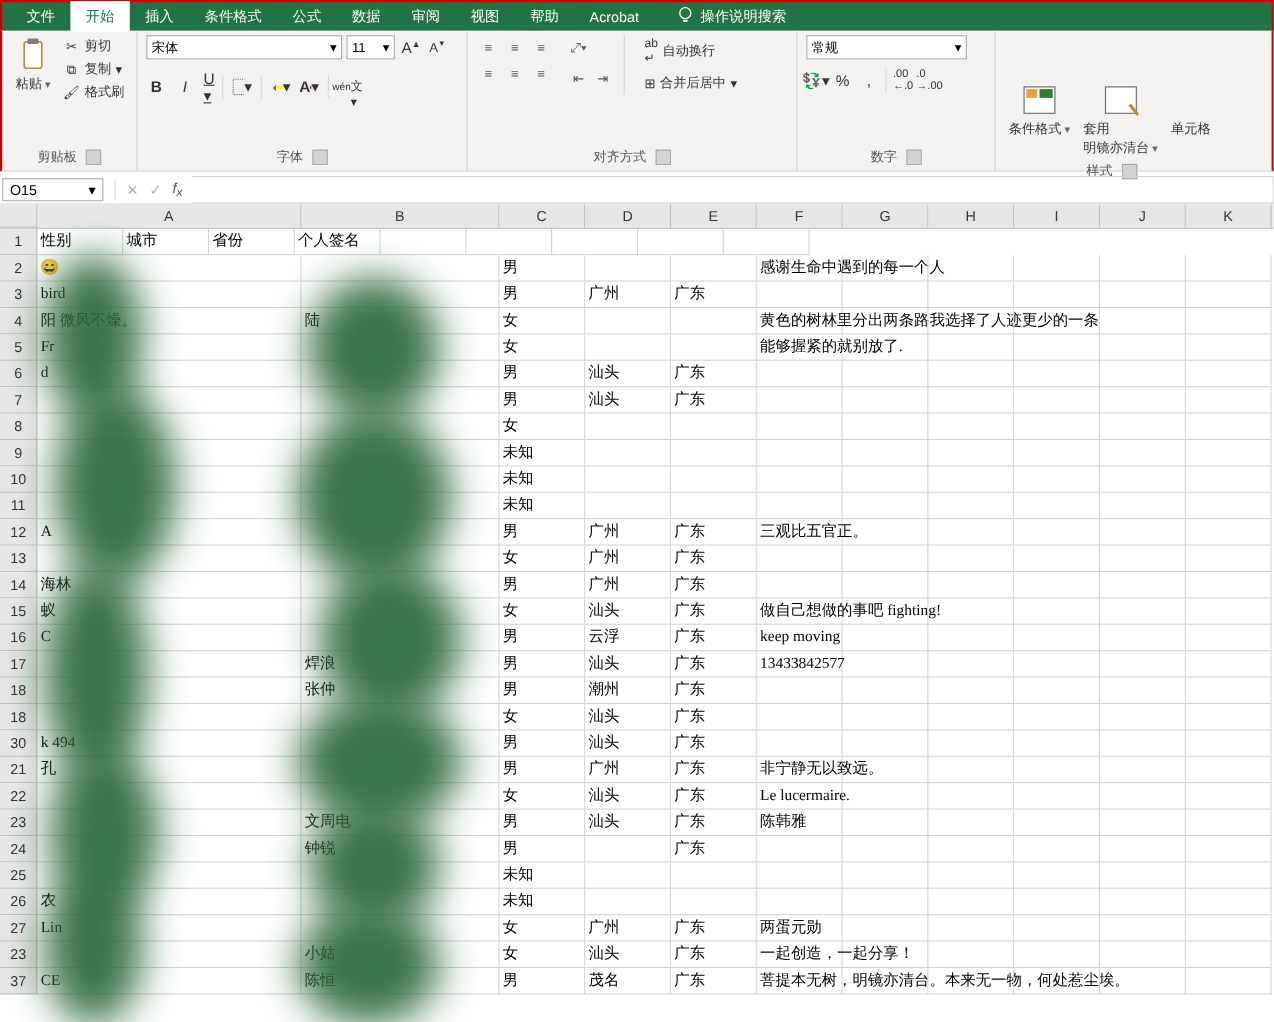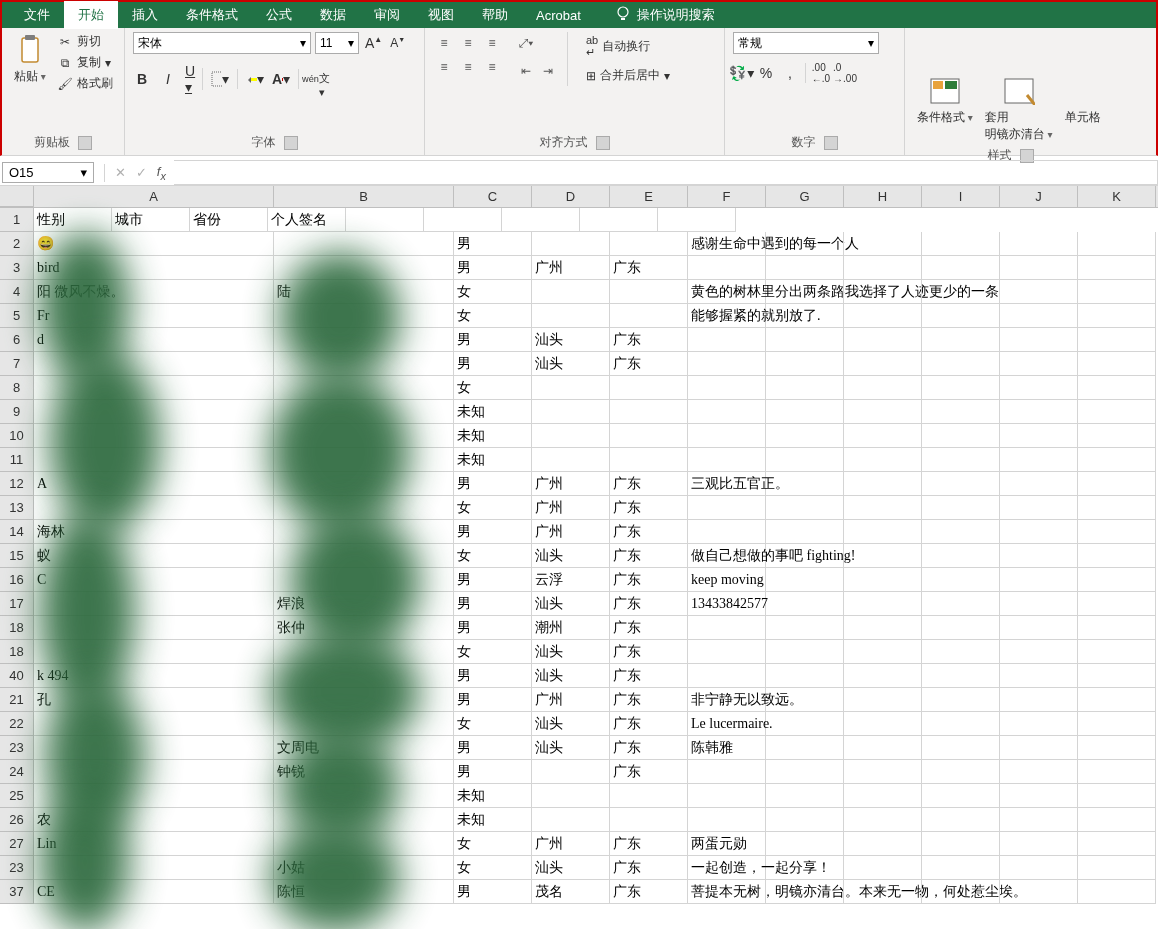--- a/index.html
+++ b/index.html
@@ -520,21 +520,21 @@
         <div class="cell" style="width: 78px;">汕头</div>
         <div class="cell" style="width: 78px;">广东</div>
         <div class="cell" style="width: 78px; overflow: visible;"></div>
         <div class="cell" style="width: 78px;"></div>
         <div class="cell" style="width: 78px;"></div>
         <div class="cell" style="width: 78px;"></div>
         <div class="cell" style="width: 78px;"></div>
         <div class="cell" style="width: 78px;"></div>
       </div>
       <div class="grid-row">
-        <div class="row-h">40</div>
+        <div class="row-h">30</div>
         <div class="cell" style="width: 240px;">k        494</div>
         <div class="cell" style="width: 180px;"></div>
         <div class="cell" style="width: 78px;">男</div>
         <div class="cell" style="width: 78px;">汕头</div>
         <div class="cell" style="width: 78px;">广东</div>
         <div class="cell" style="width: 78px; overflow: visible;"></div>
         <div class="cell" style="width: 78px;"></div>
         <div class="cell" style="width: 78px;"></div>
         <div class="cell" style="width: 78px;"></div>
         <div class="cell" style="width: 78px;"></div>

